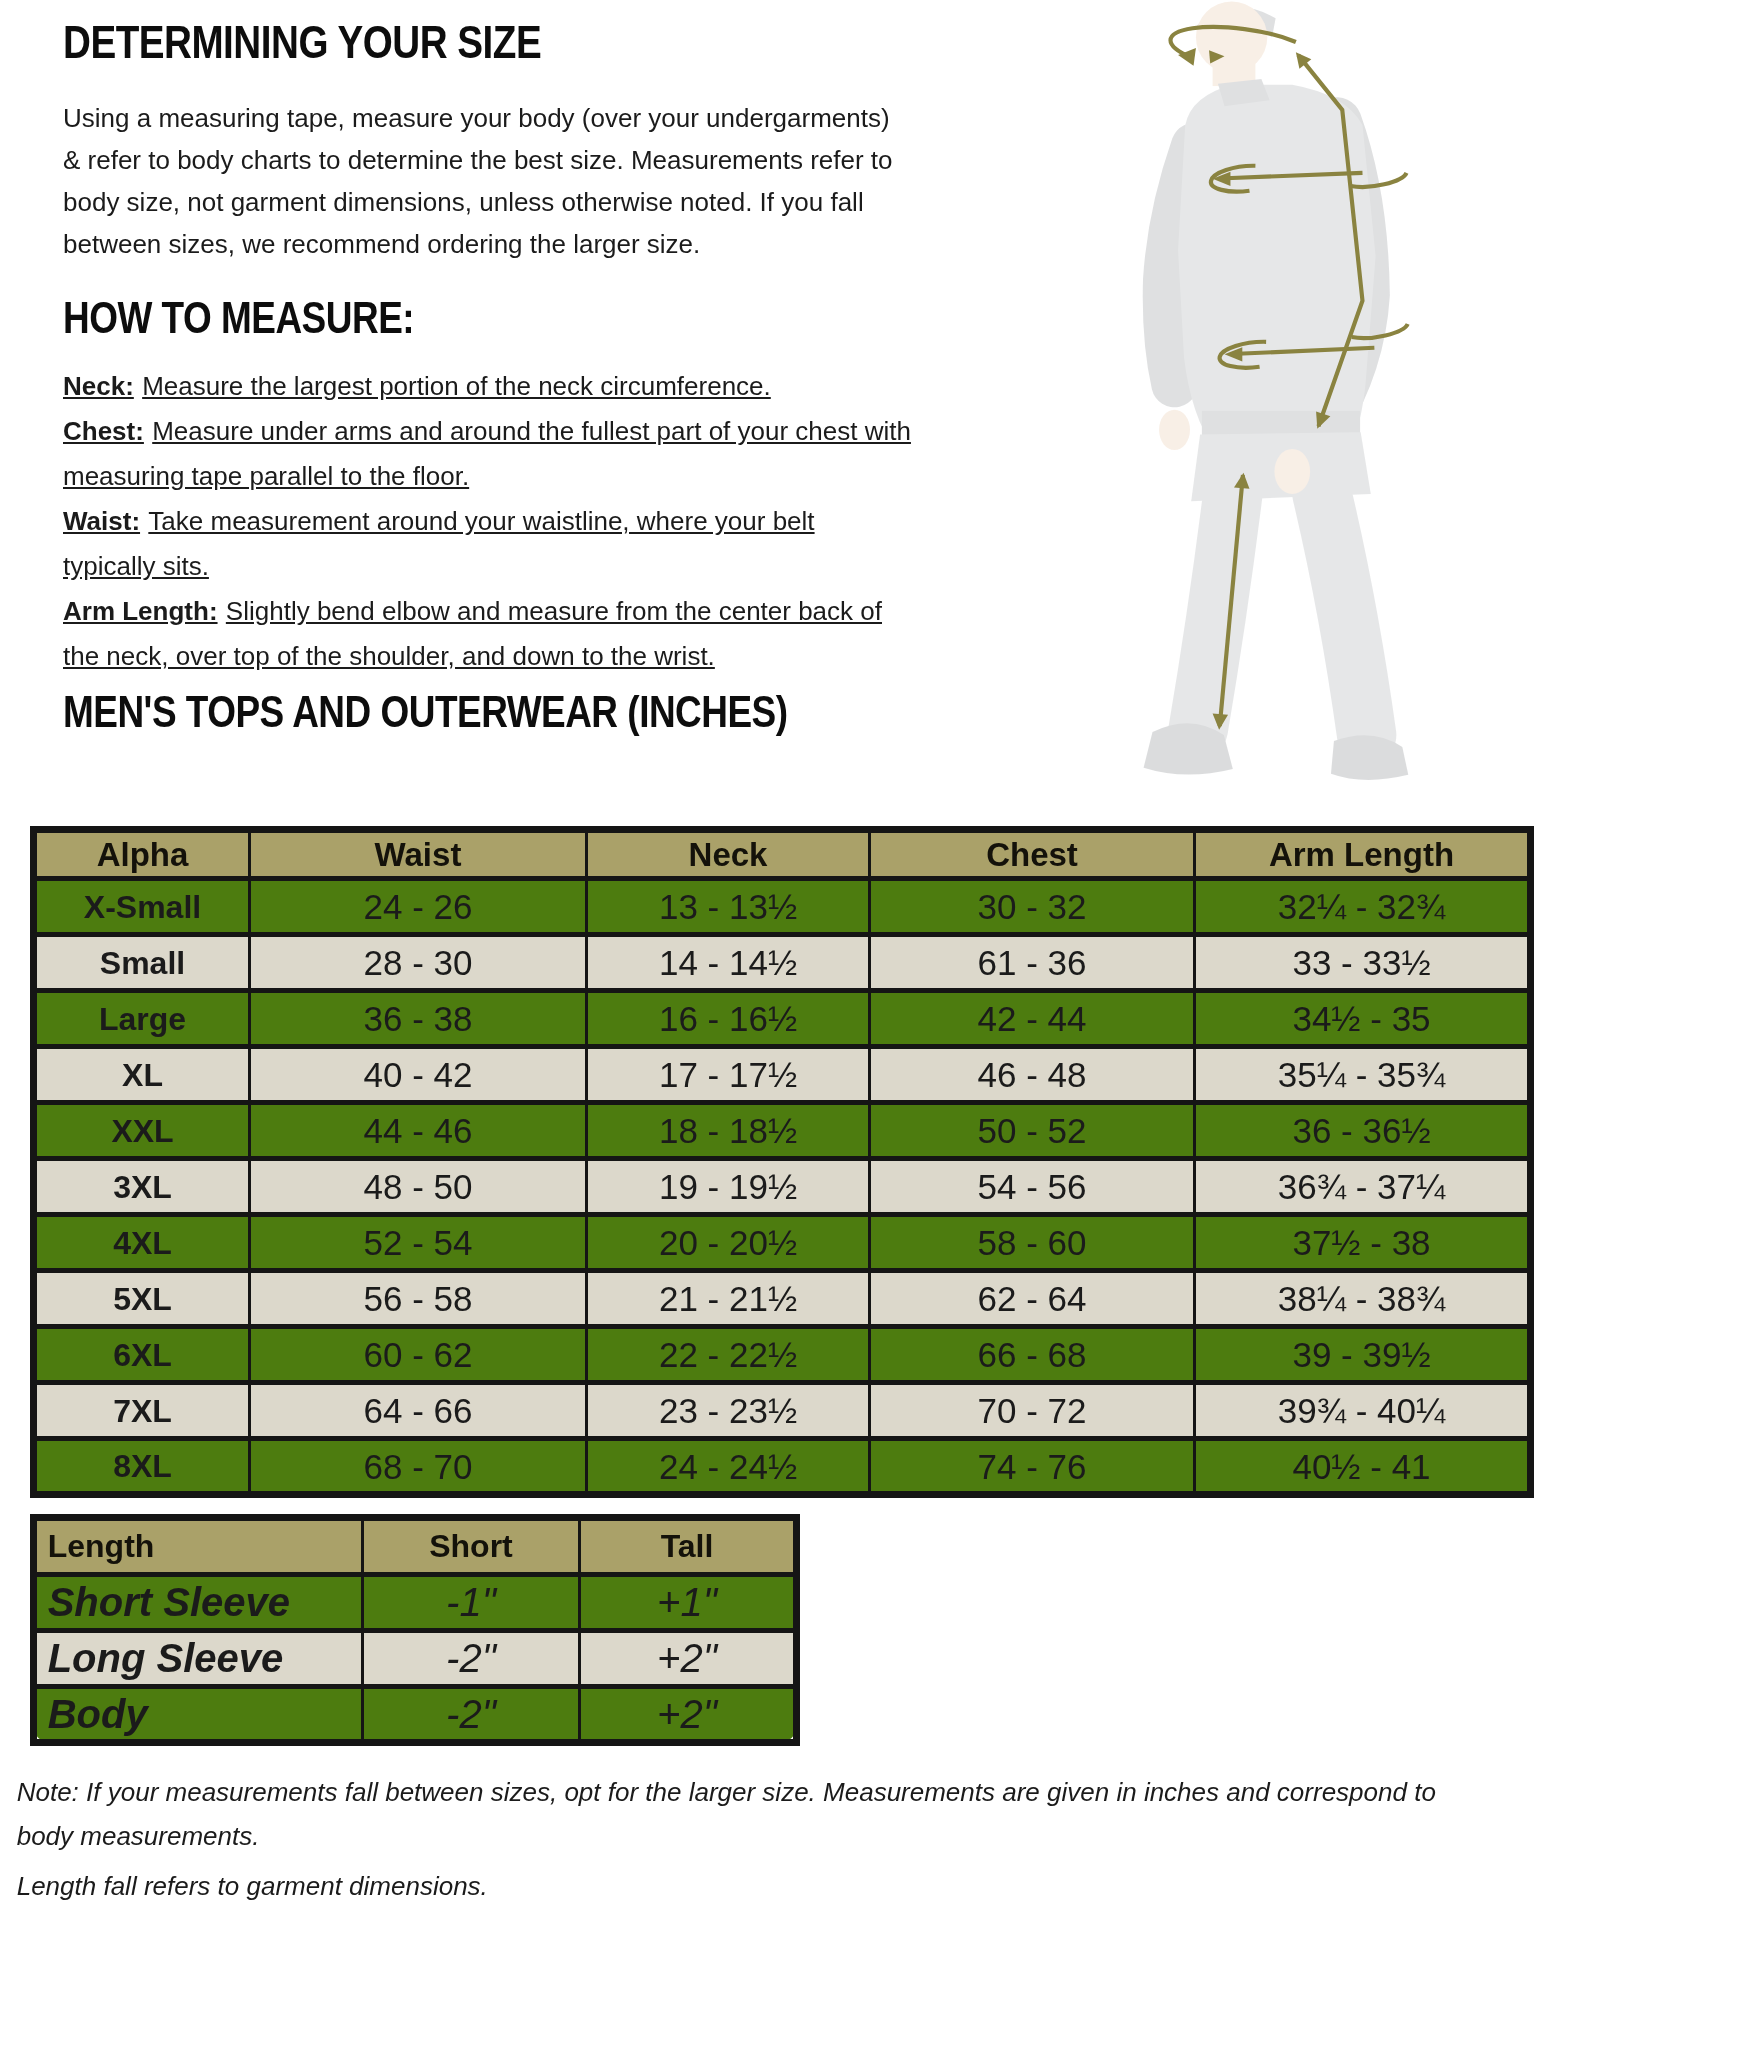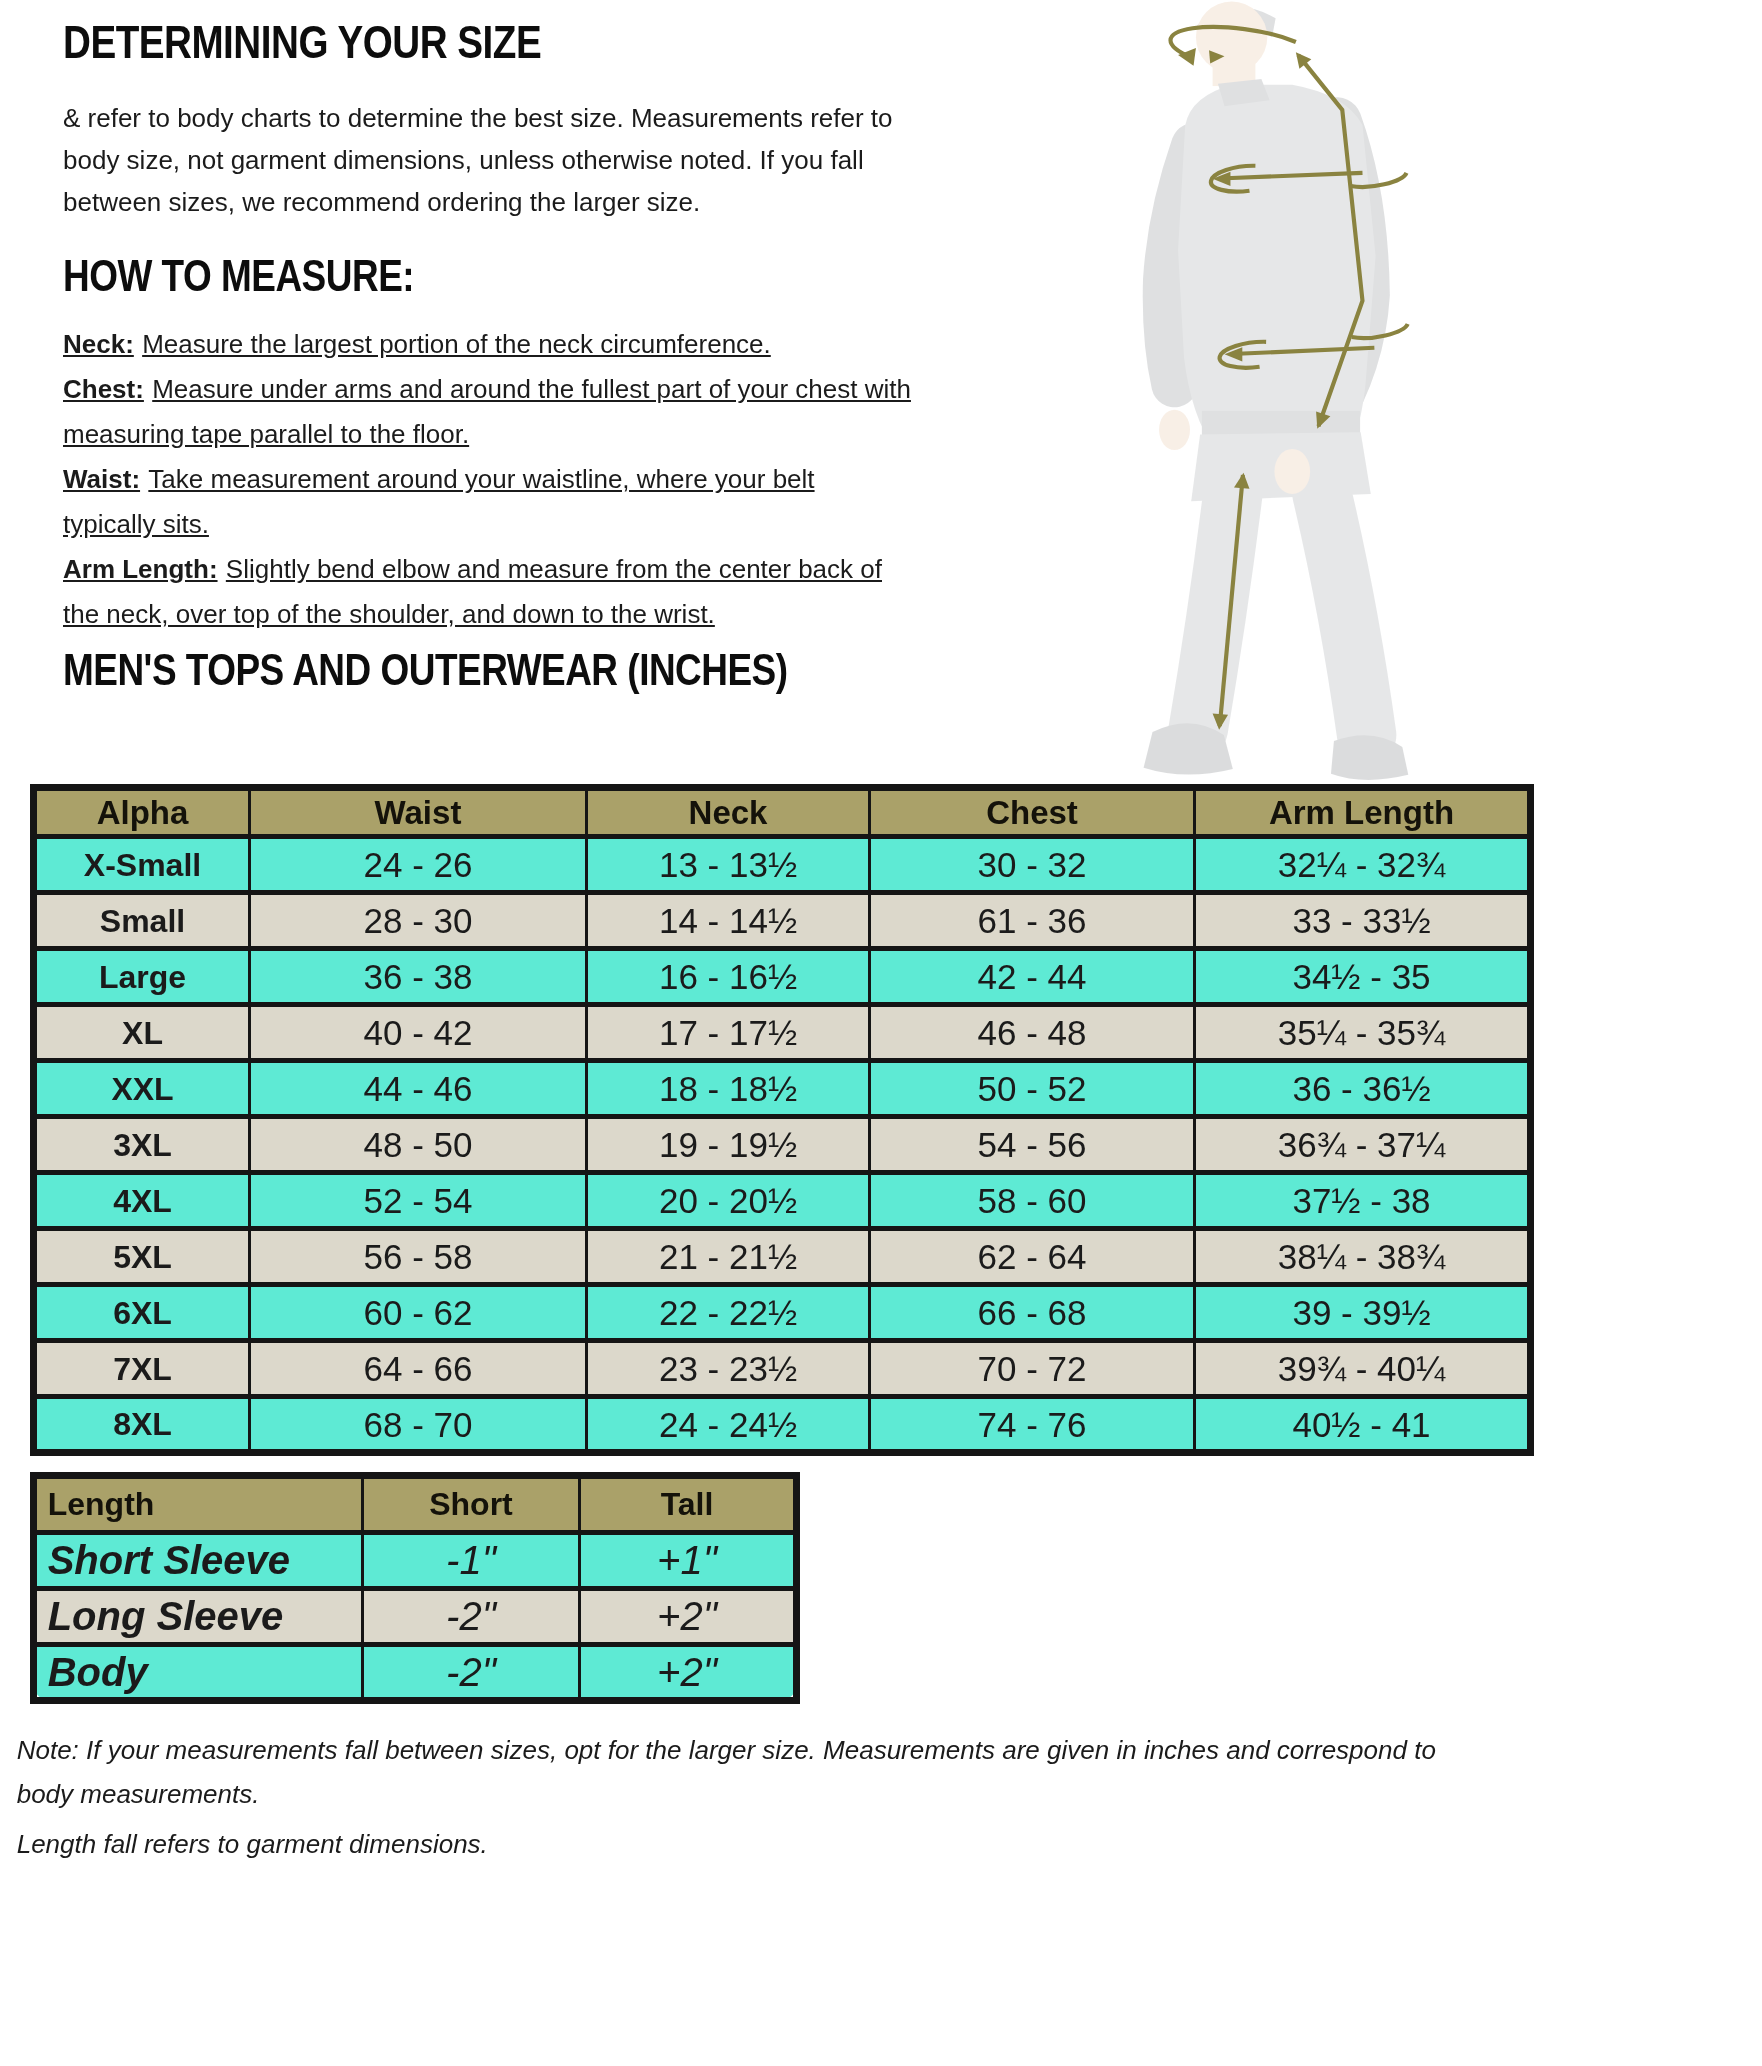--- a/index.html
+++ b/index.html
@@ -24,21 +24,21 @@
     transform:scaleX(0.84);transform-origin:left center;
     white-space:nowrap;color:#0d0d0d;
   }
   h1{font-size:46px;line-height:48px;margin:18px 0 0 63px;}
   h2{font-size:44px;line-height:46px;margin:30px 0 0 63px;}
   h2.tight{margin-top:10.7px;}
   .intro{margin:31px 0 0 63px;font-size:26px;line-height:42px;}
   .measure-list{margin:22.6px 0 0 63px;font-size:26px;line-height:45px;text-decoration:underline;}
   .measure-list b{font-weight:700;margin-right:8.3px;}
   .tline{white-space:nowrap;}
-  table{border-collapse:collapse;table-layout:fixed;background:#5eead4;
+  table{border-collapse:collapse;table-layout:fixed;background:#4d7c0f;
         border:7.1px solid var(--table-border);padding-left:9px;}
   .tbl1{margin:91px 0 0 30px;width:1498px;}
   .tbl2{margin:15.5px 0 0 30px;width:762px;border-radius:28px;}
   th,td{border:3px solid var(--table-border);
         border-top-width:5.4px;border-bottom-width:5.4px;
         text-align:center;vertical-align:middle;line-height:1;}
   th{background:var(--header-bg);font-weight:700;color:#14120a;}
   .tbl1 th{font-size:33px;height:49px;}
   .tbl1 td{font-size:35px;height:56px;font-weight:400;}
   .tbl1 td:first-child{font-weight:700;font-size:32px;}
@@ -59,20 +59,21 @@
   .stroke-gray{stroke:var(--figure-gray);}
   .stroke-gray-d{stroke:var(--figure-gray-dark);}
   .boot{fill:var(--boot);}
 </style>
 </head>
 <body>
 
 <h1>DETERMINING YOUR SIZE</h1>
 
 <div class="intro">
+  <div class="tline">Using a measuring tape, measure your body (over your undergarments)</div>
   <div class="tline">&amp; refer to body charts to determine the best size. Measurements refer to</div>
   <div class="tline">body size, not garment dimensions, unless otherwise noted. If you fall</div>
   <div class="tline">between sizes, we recommend ordering the larger size.</div>
 </div>
 
 <h2>HOW TO MEASURE:</h2>
 
 <div class="measure-list">
   <div class="tline"><b>Neck:</b><span>Measure the largest portion of the neck circumference.</span></div>
   <div class="tline"><b>Chest:</b><span>Measure under arms and around the fullest part of your chest with</span></div>

